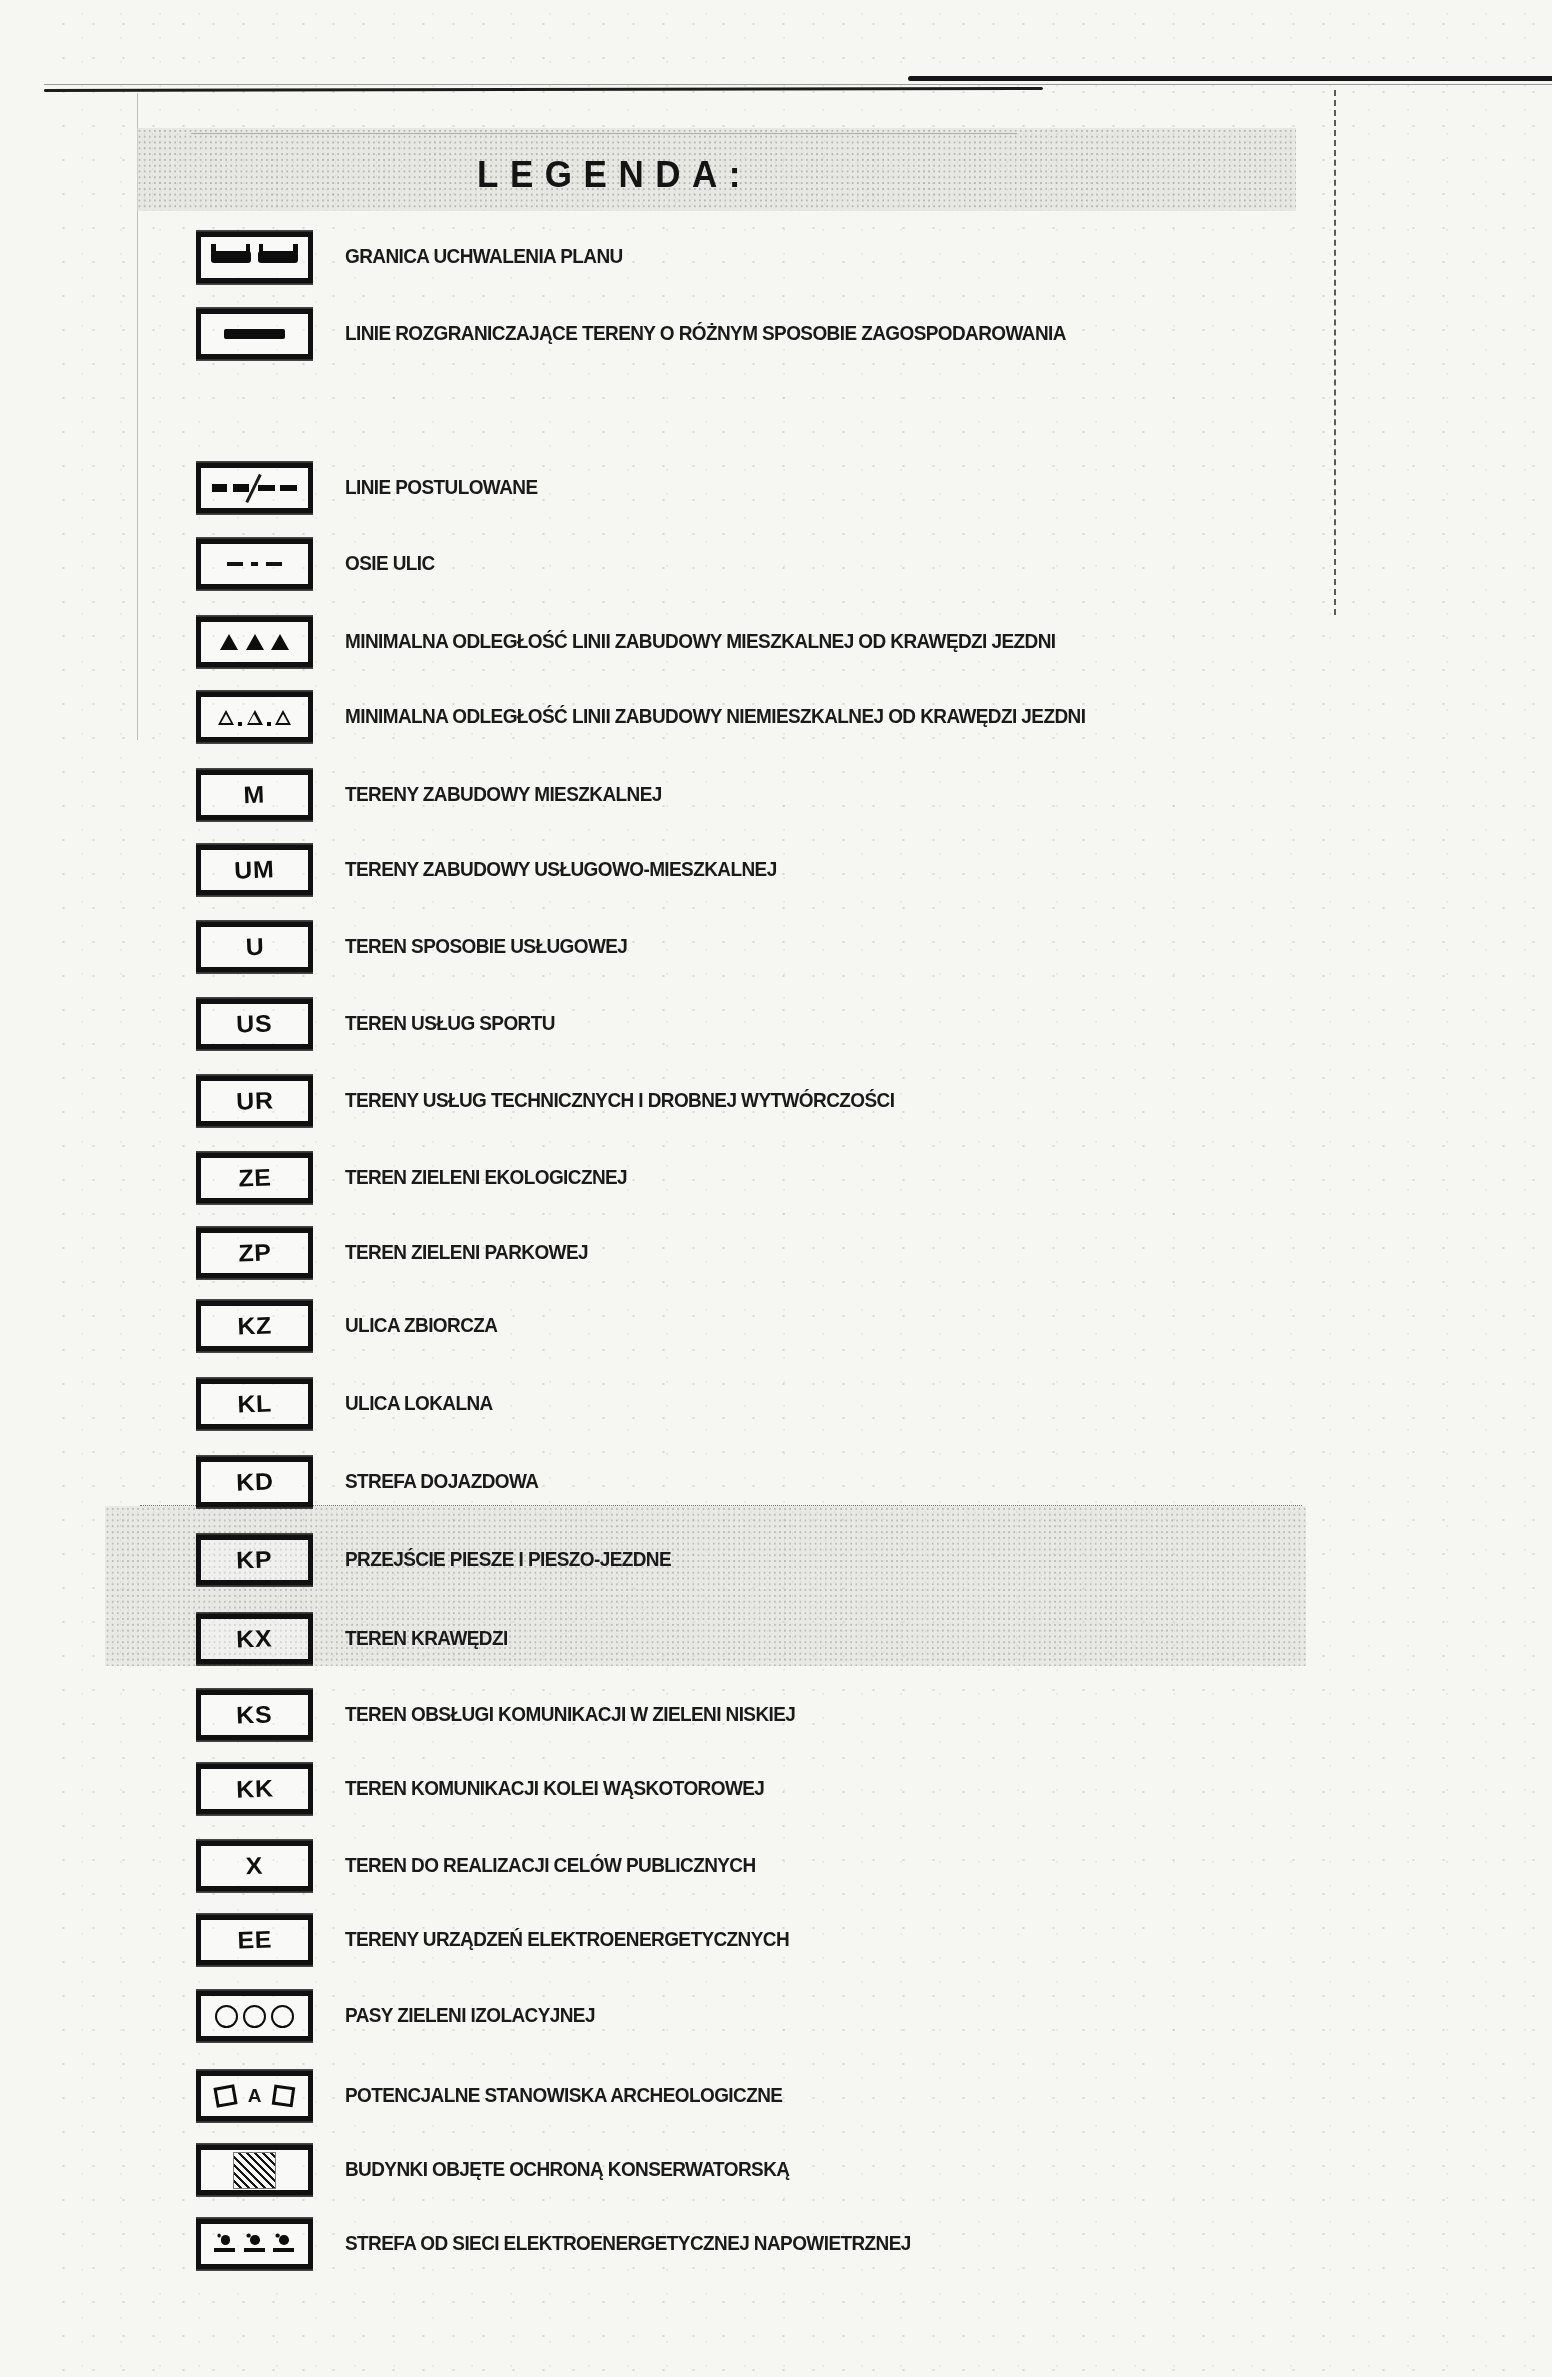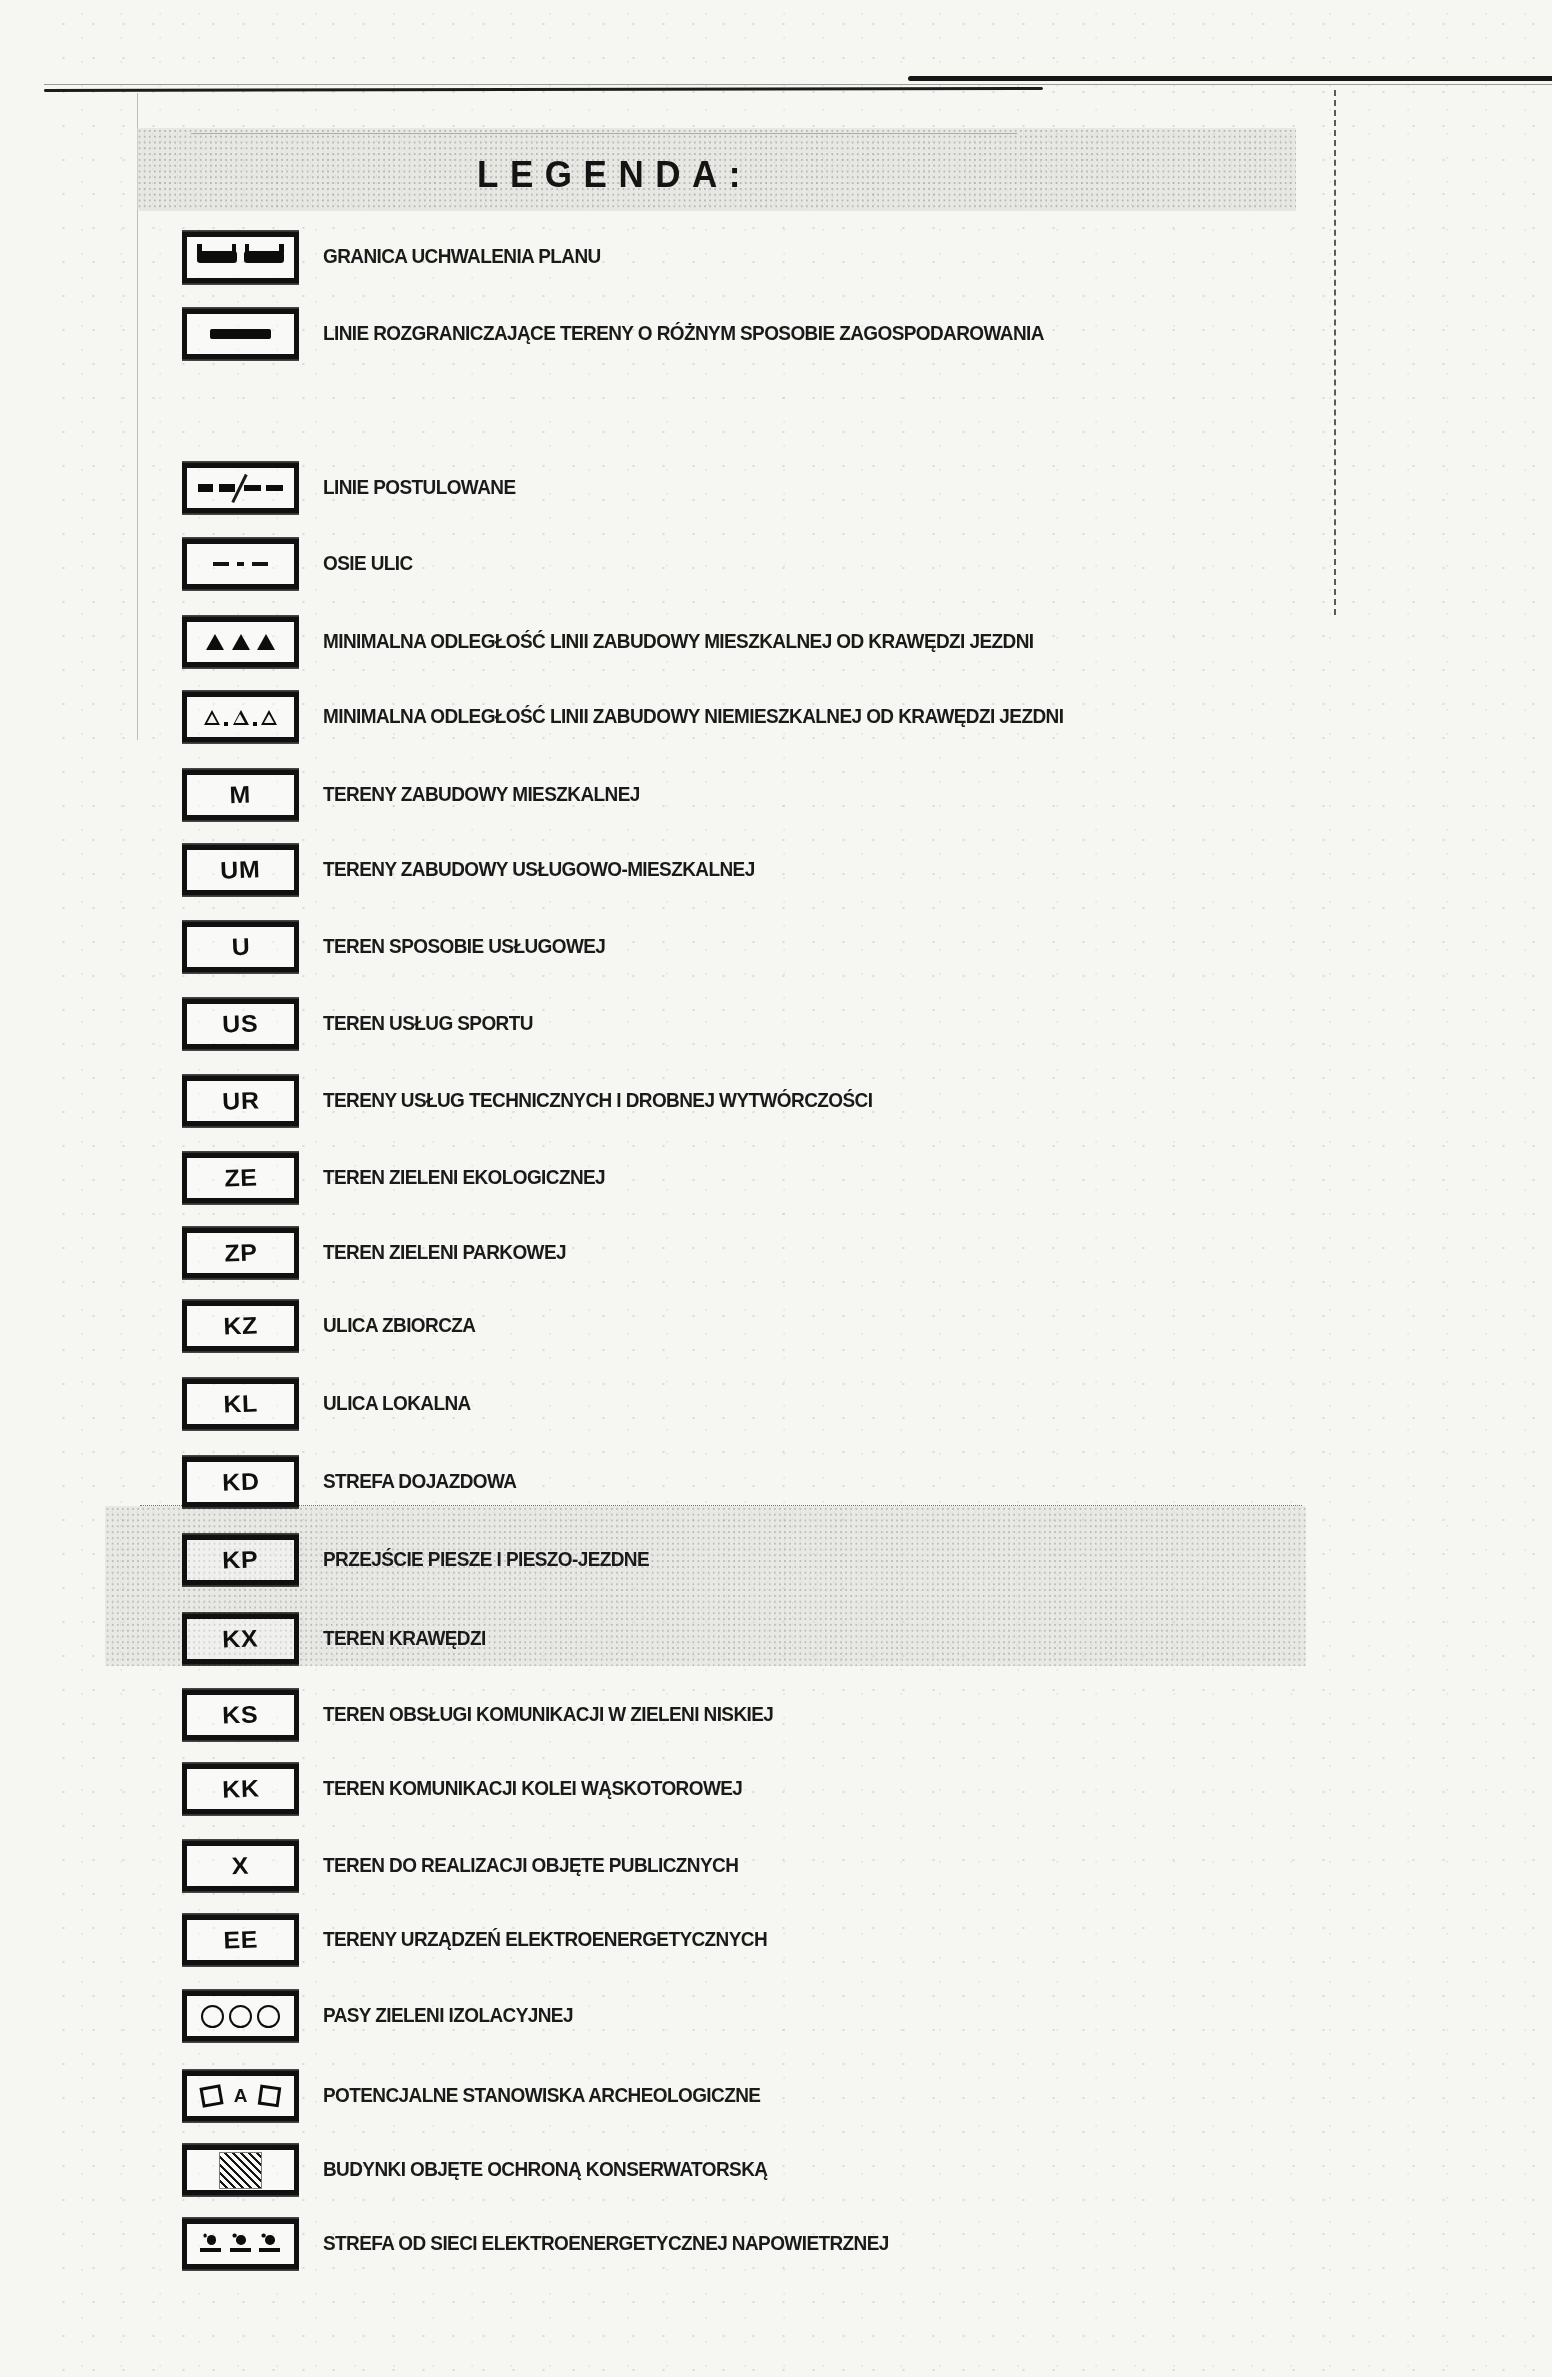--- a/index.html
+++ b/index.html
@@ -49,22 +49,22 @@
   .page-title{
     position:absolute;left:295px;top:154px;width:551px;
     text-align:center;
     font-size:35px;font-weight:900;letter-spacing:11.5px;
     color:#141414;z-index:3;
     transform:scaleY(1.05);
   }
 
   
   .row{
-    position:absolute;left:138px;
-    display:flex;align-items:center;gap:24px;
+    position:absolute;left:152px;
+    display:flex;align-items:center;gap:32px;
     z-index:2;height:50px;
   }
   .sym{
     width:117px;height:50px;box-sizing:border-box;
     border:5.1px solid #101010;
     box-shadow:0 -1.9px 0 rgba(16,16,16,.85), 0 1.9px 0 rgba(16,16,16,.85);
     display:flex;align-items:center;justify-content:center;gap:7.7px;
     flex:0 0 auto;background:rgba(255,255,255,.35);
   }
   .sym-tall{height:51px;}
@@ -277,21 +277,21 @@
     <div class="sym">
         <span class="code">KK</span>
       </div>
     <span class="lbl">TEREN KOMUNIKACJI KOLEI WĄSKOTOROWEJ</span>
   </div>
 
   <div class="row" style="top:1841px">
     <div class="sym">
         <span class="code">X</span>
       </div>
-    <span class="lbl">TEREN DO REALIZACJI OBJĘTE PUBLICZNYCH</span>
+    <span class="lbl">TEREN DO REALIZACJI CELÓW PUBLICZNYCH</span>
   </div>
 
   <div class="row" style="top:1915px">
     <div class="sym">
         <span class="code">EE</span>
       </div>
     <span class="lbl">TERENY URZĄDZEŃ ELEKTROENERGETYCZNYCH</span>
   </div>
 
   <div class="row" style="top:1991px">

